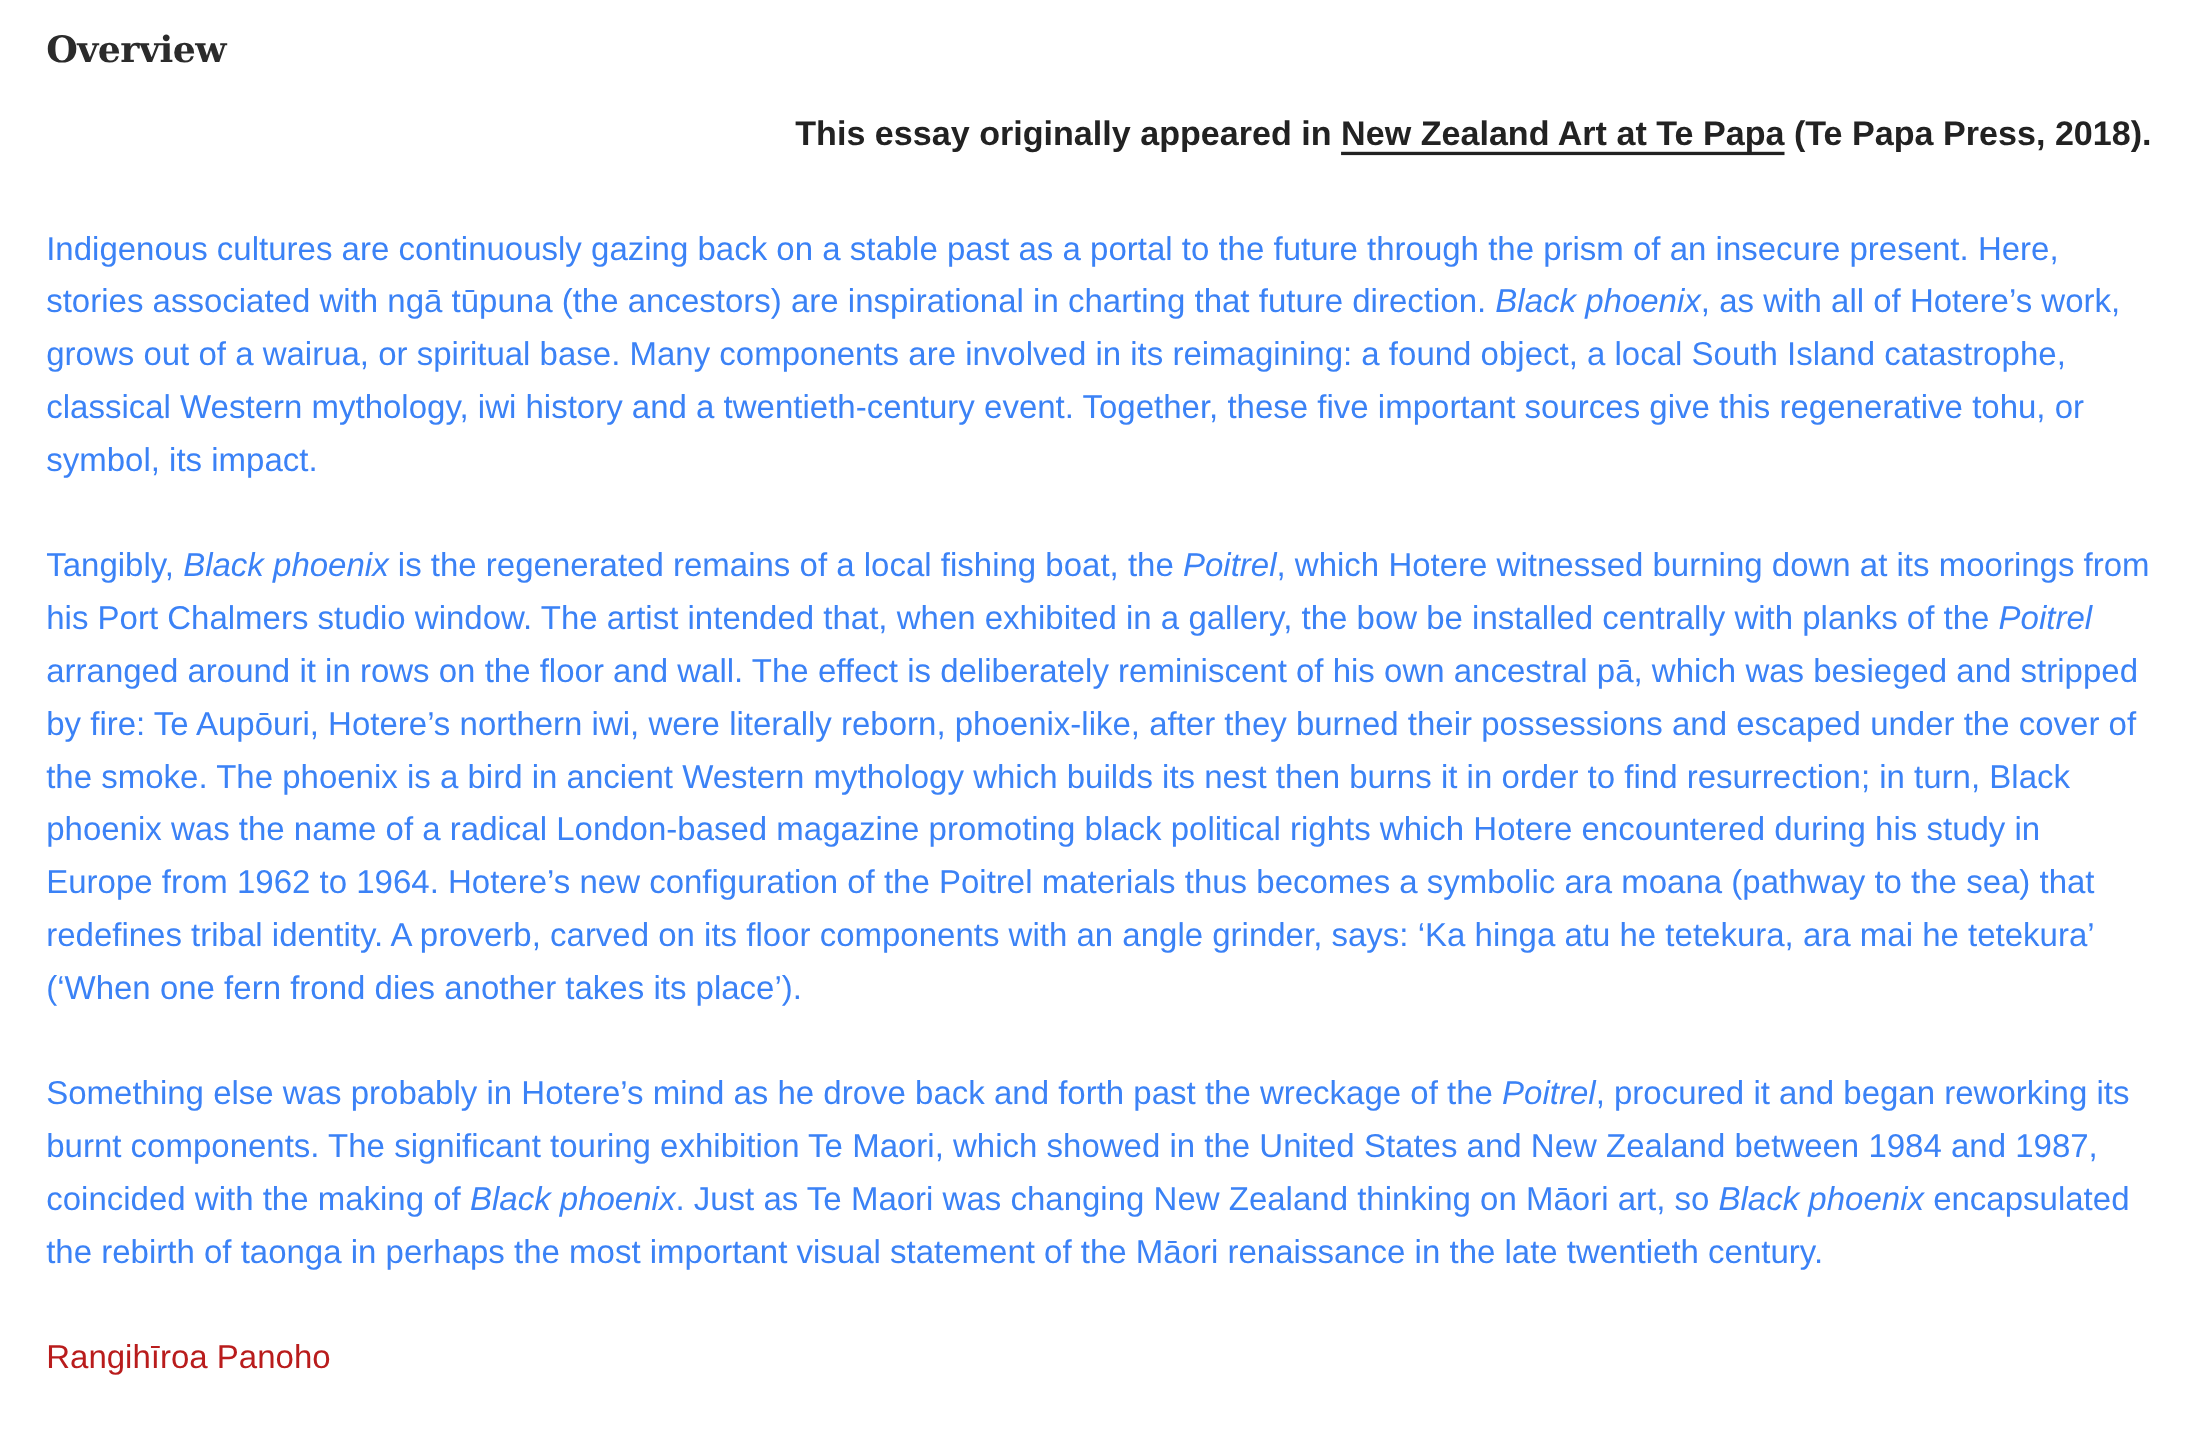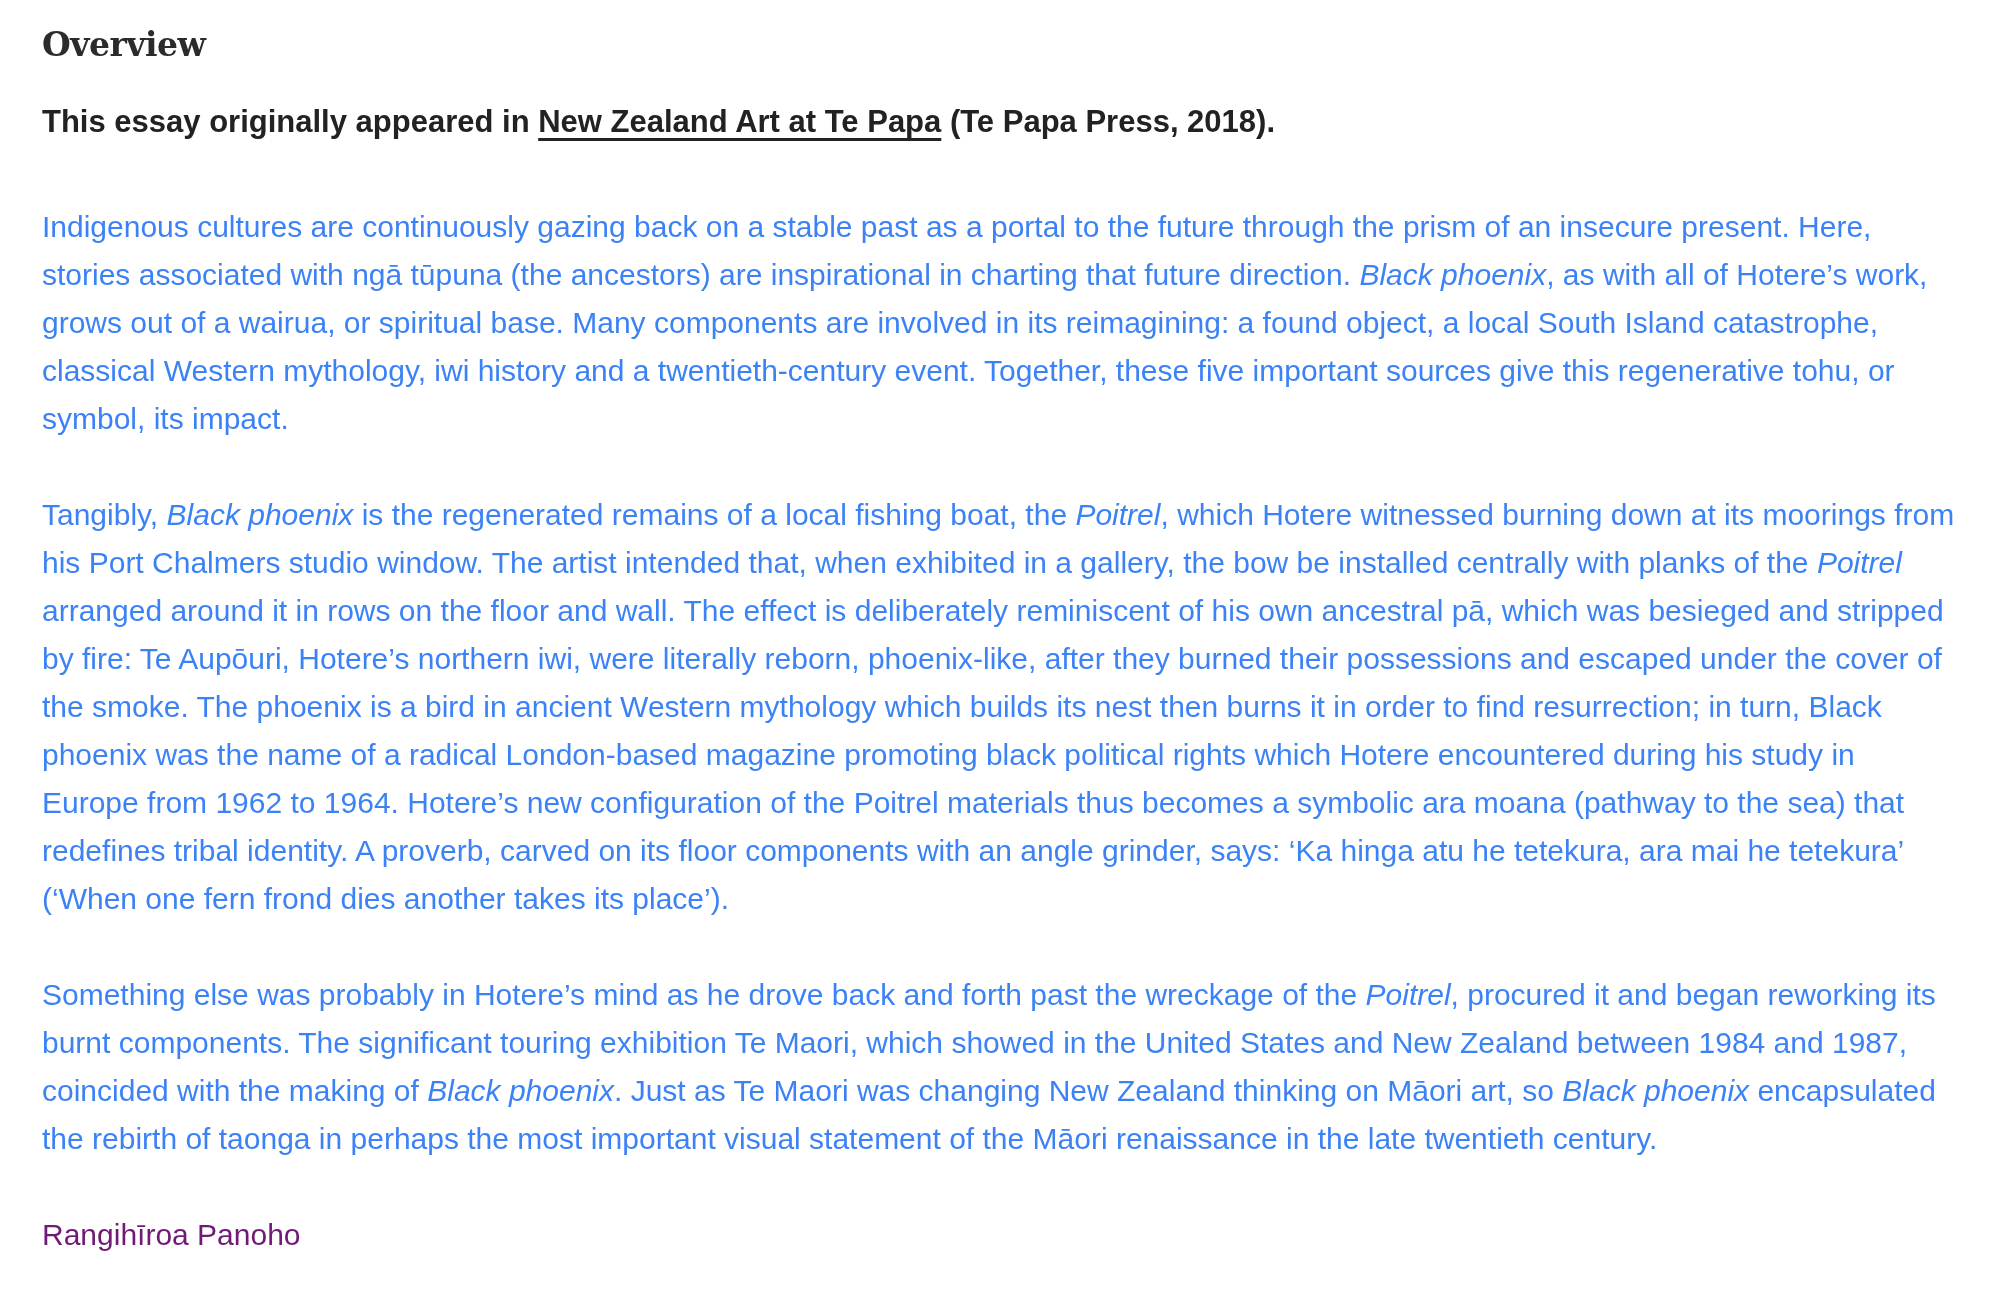--- a/index.html
+++ b/index.html
@@ -22,20 +22,21 @@
     color: #2b2b2b;
     letter-spacing: -0.5px;
     margin: 0 0 36px 0;
   }
   .intro {
     font-size: 31px;
     font-weight: 700;
     line-height: 1.45;
     color: #222222;
     margin: 0 0 58px 0;
+    text-align: right;
   }
   .book-link {
     color: #222222;
     text-decoration: underline;
     text-decoration-thickness: 3px;
     text-underline-offset: 6px;
     cursor: pointer;
   }
   .body-para {
     font-size: 30px;
@@ -43,21 +44,21 @@
     color: #3b82f6;
     margin: 0 0 48px 0;
     max-width: 1930px;
   }
   .body-para em {
     font-style: italic;
   }
   .author {
     font-size: 30px;
     line-height: 48px;
-    color: #701a75;
+    color: #b91c1c;
     margin: 0;
   }
 </style>
 </head>
 <body>
 
 <main class="doc">
 
   <h1>Overview</h1>
 

